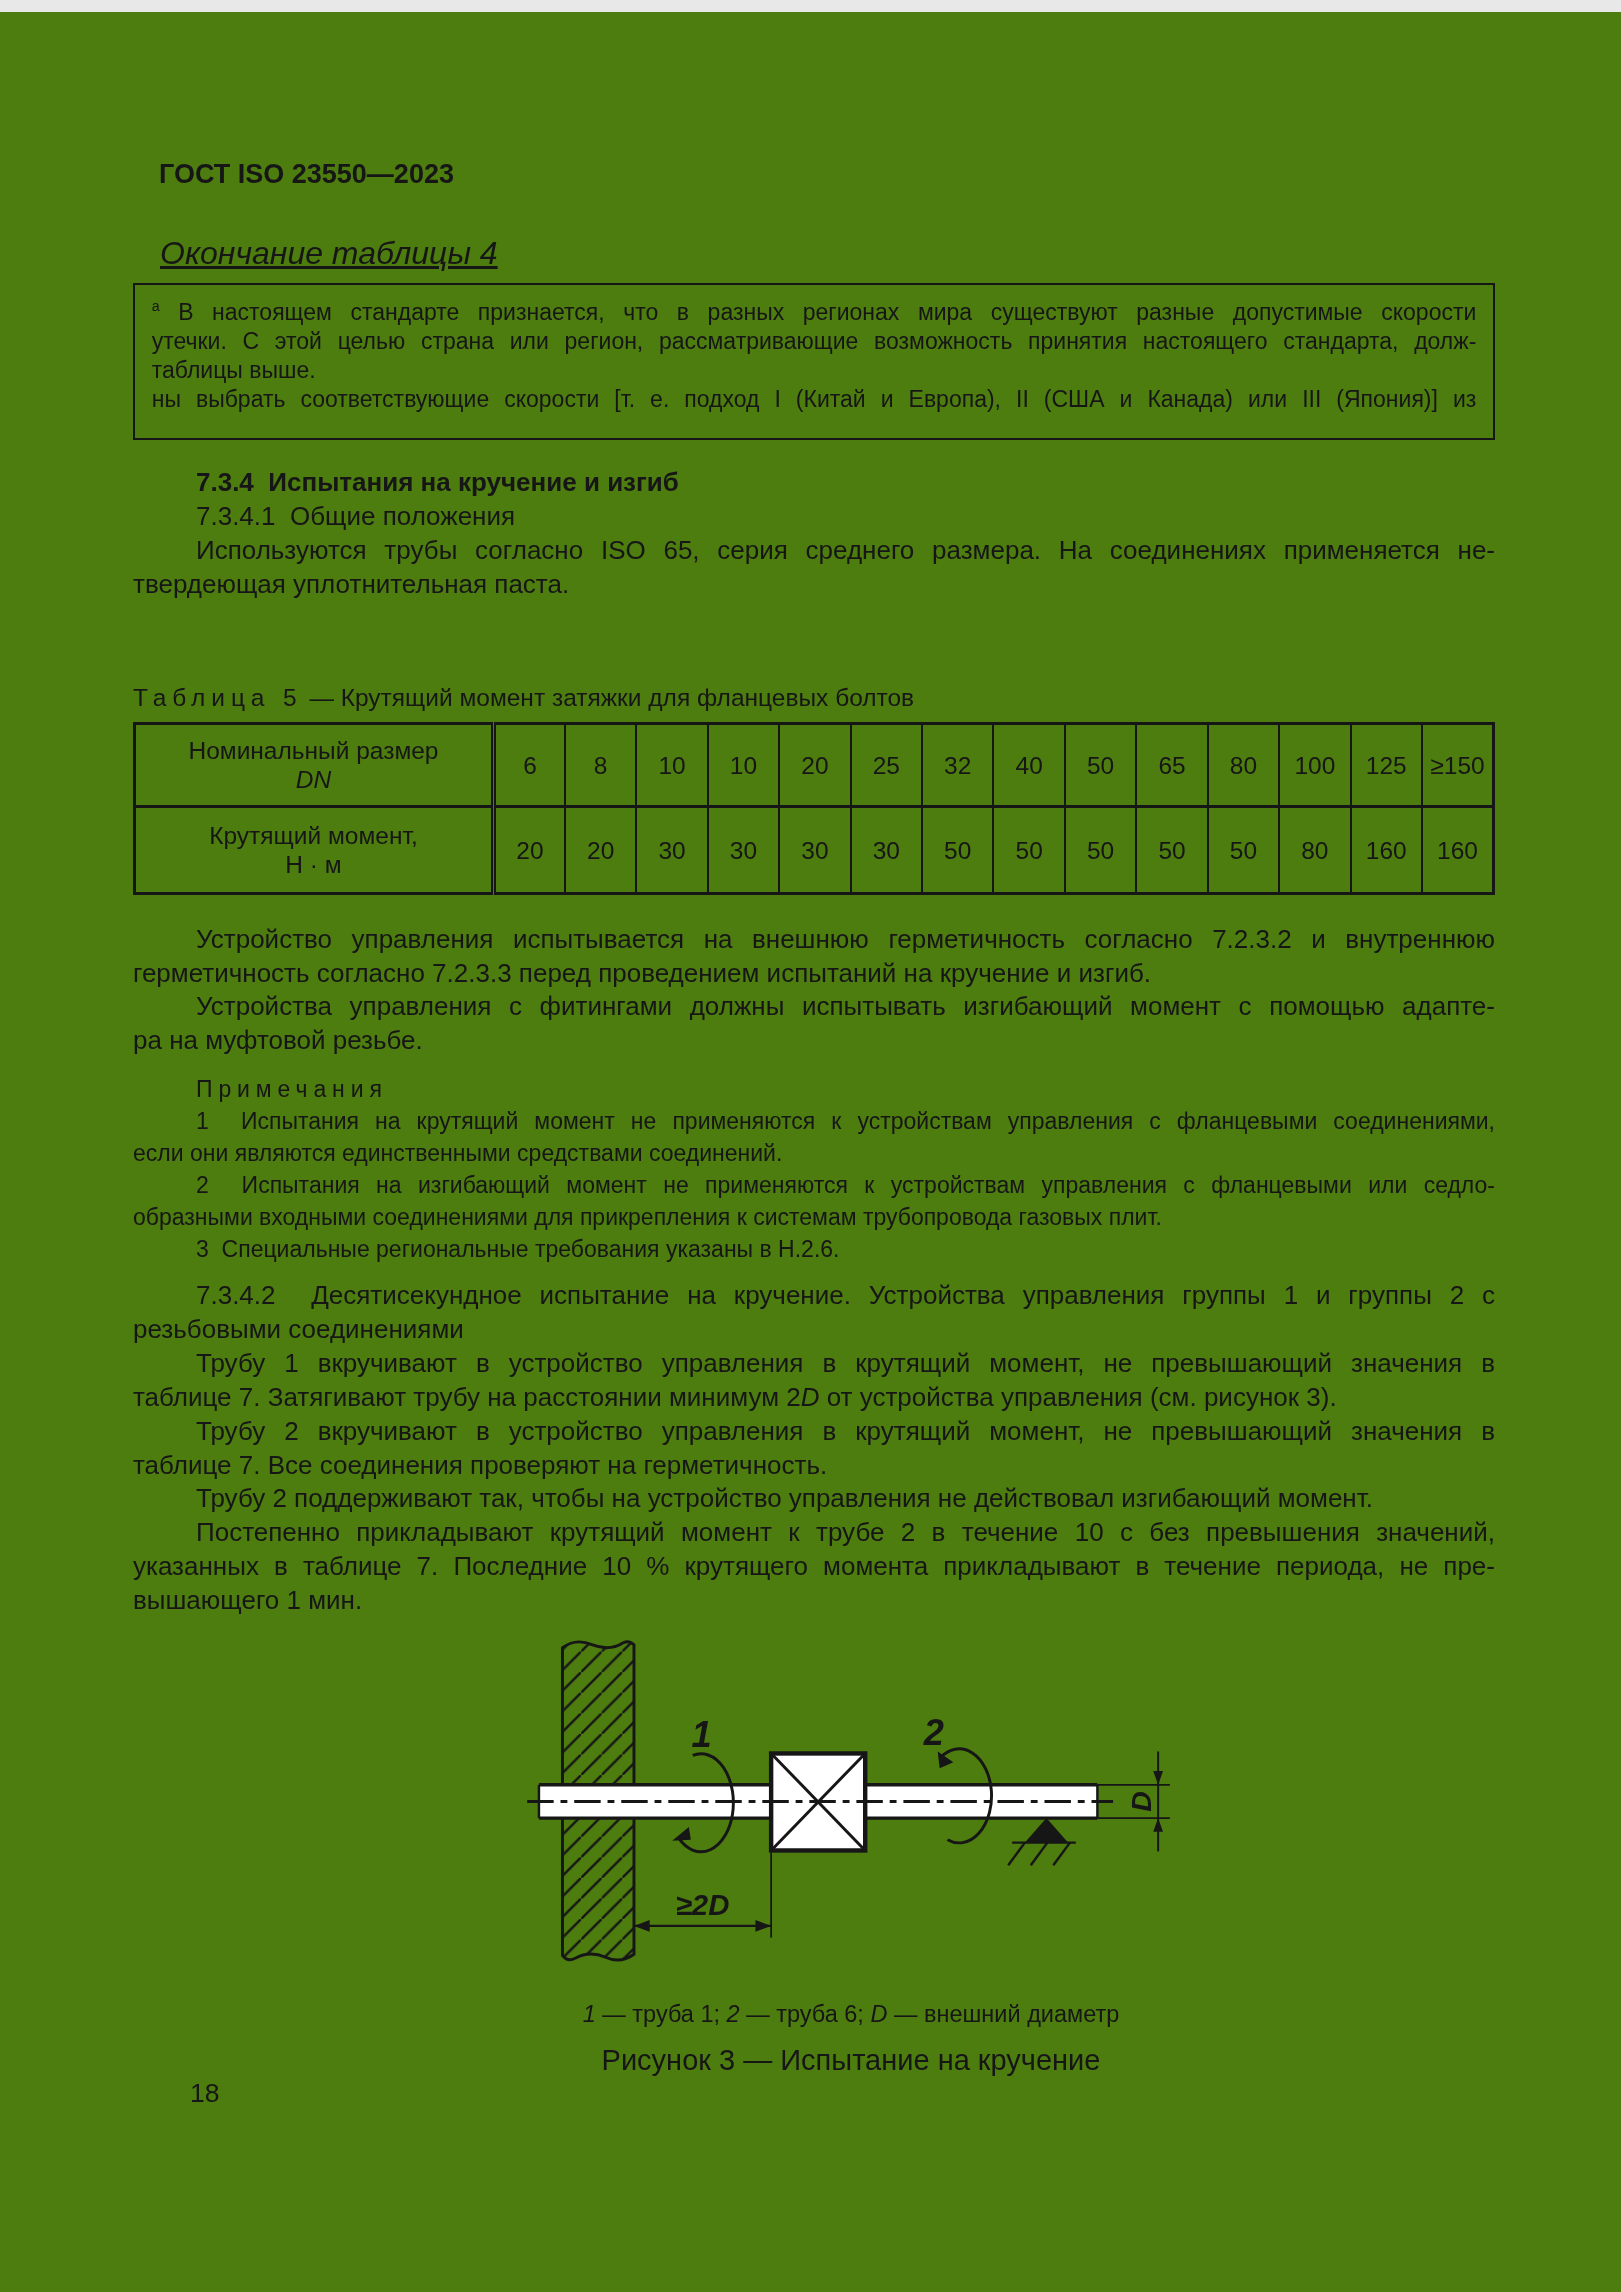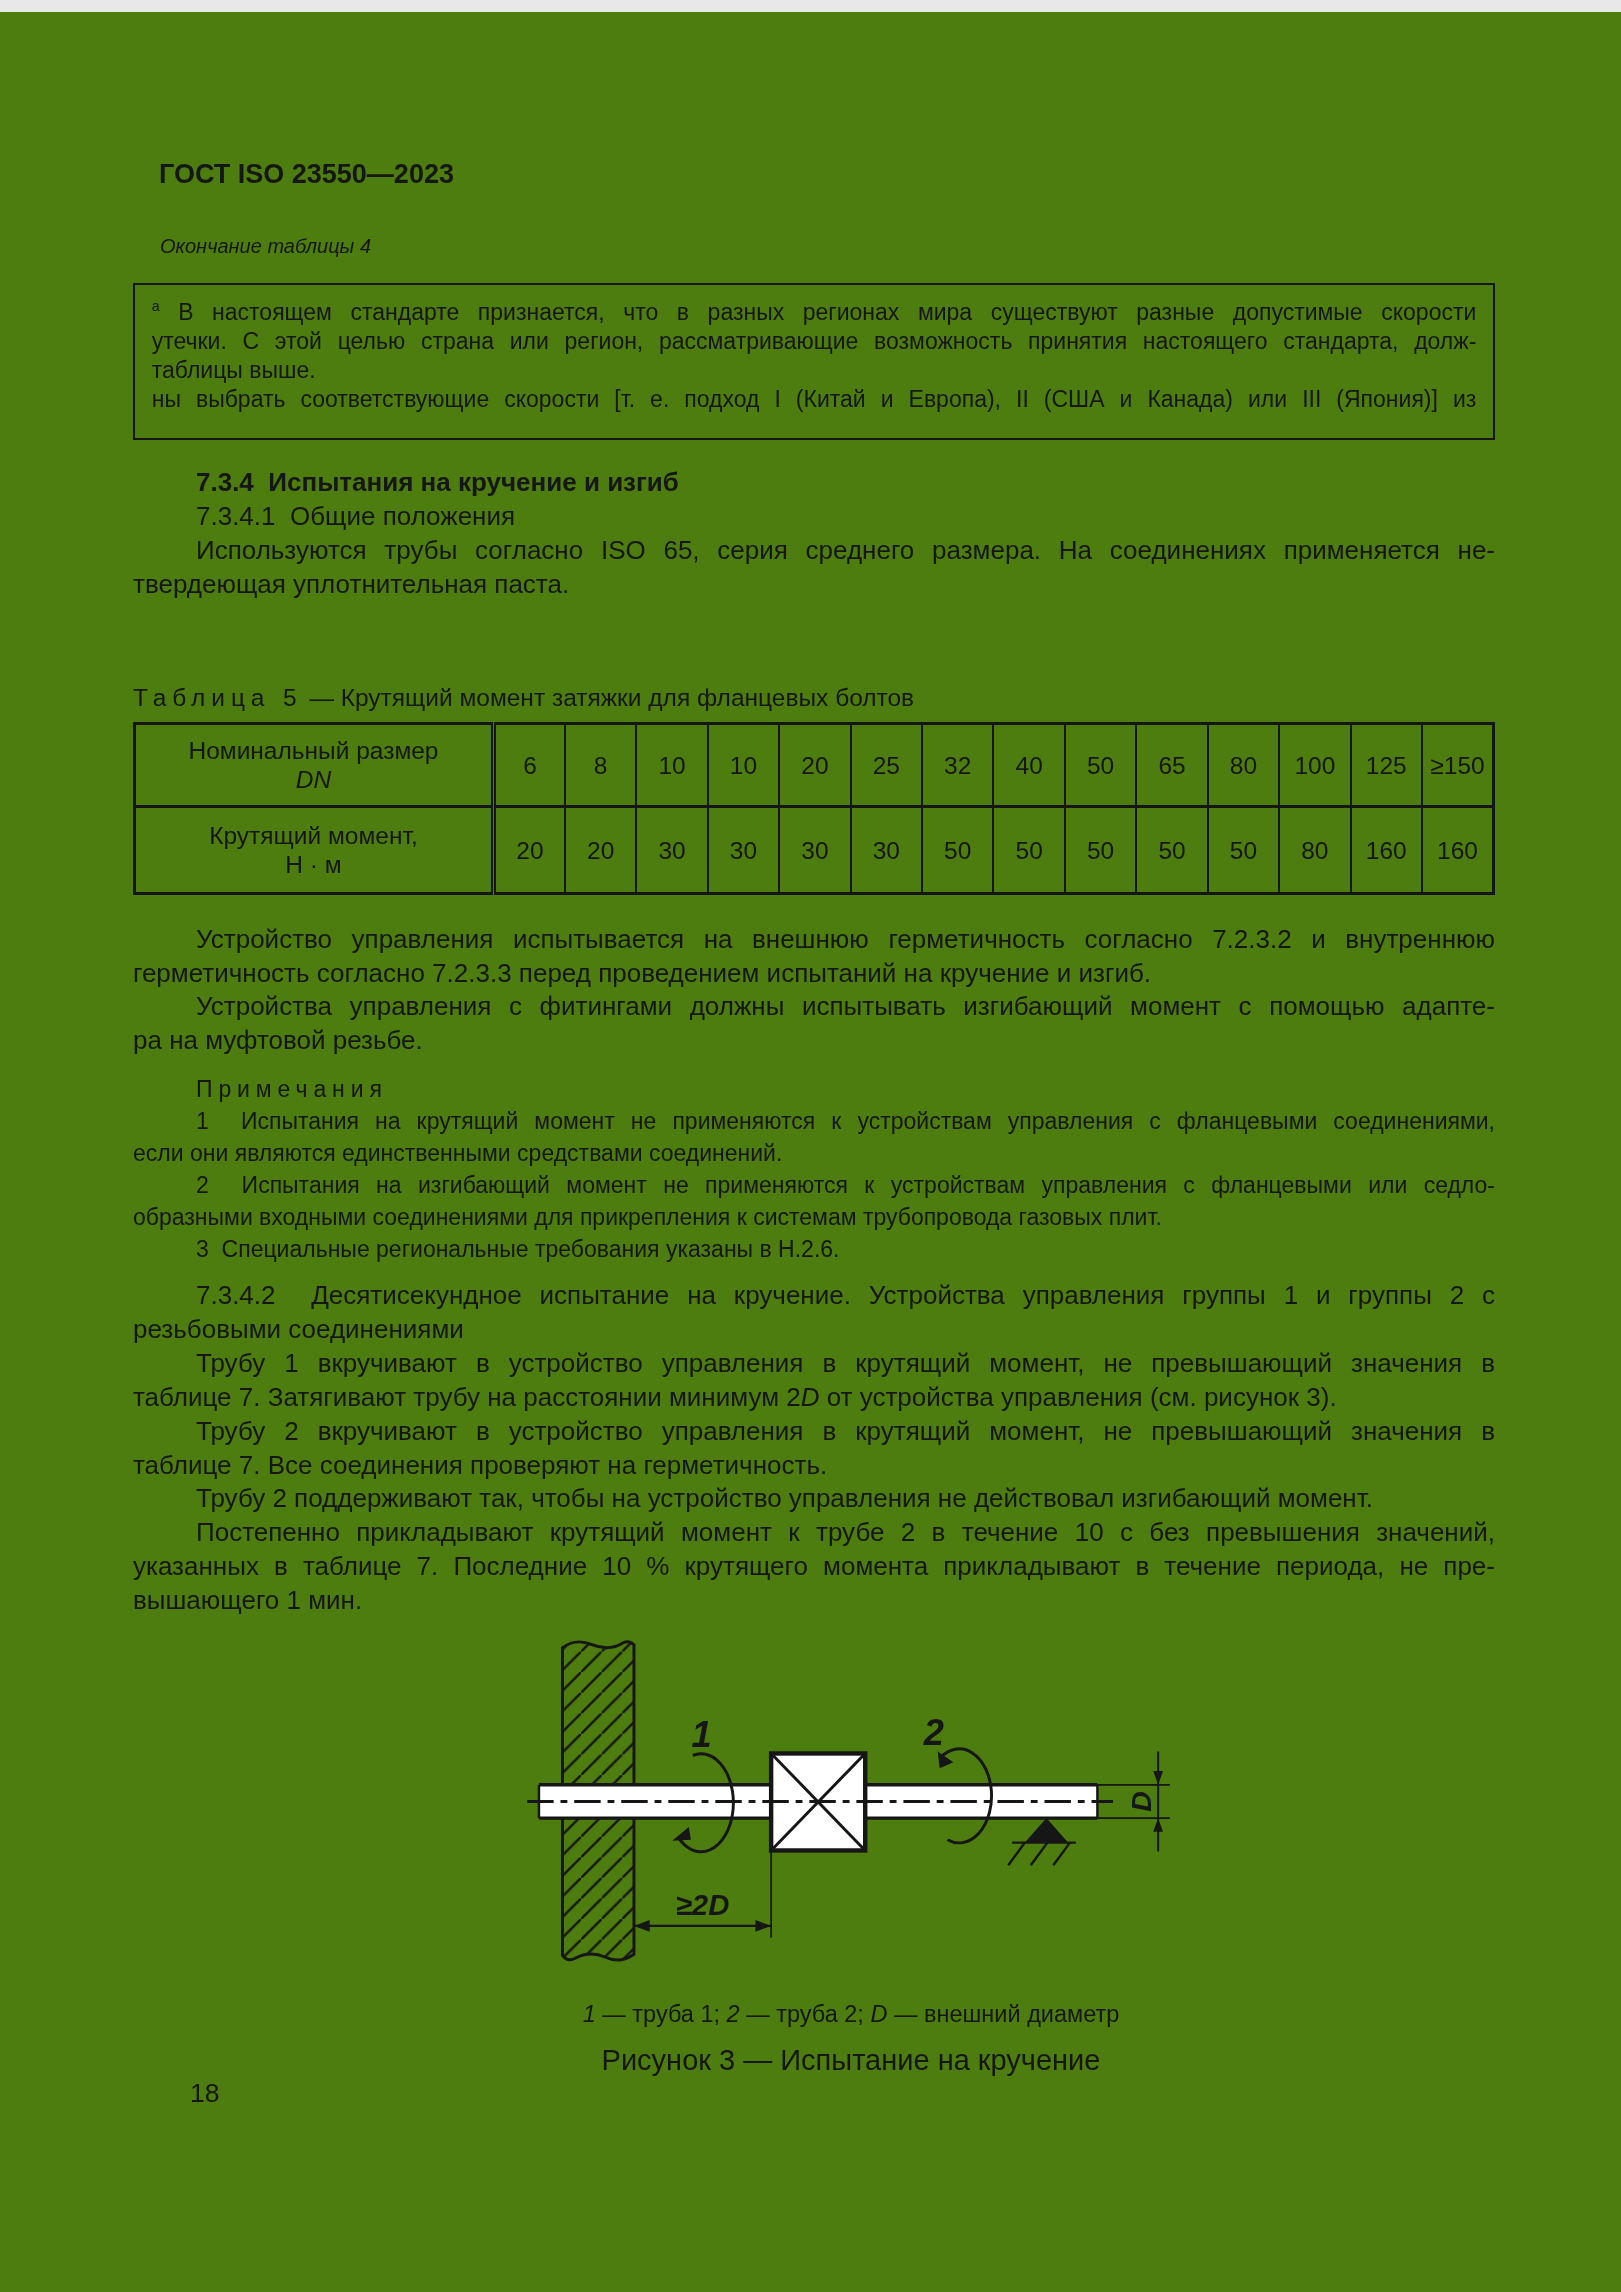--- a/index.html
+++ b/index.html
@@ -8,21 +8,21 @@
   .abs{position:absolute;}
   .p{position:absolute;left:133px;width:1362px;font-size:26px;line-height:34px;}
   .ln{text-align:left;}
   .ln.jl{text-align:justify;text-align-last:justify;}
   .ln.fi{text-indent:63px;}
   .it{font-style:italic;}
   .b{font-weight:bold;}
   .sup{vertical-align:super;font-size:0.62em;line-height:0;}
   .small{font-size:23px;line-height:32px;}
   .hdr{font-size:27px;font-weight:bold;}
-  .contcap{font-size:20px;font-style:italic;}
+  .contcap{font-size:32px;font-style:italic;text-decoration:underline;}
   .fnbox{border:2.9px solid #161616;box-sizing:border-box;padding:12.7px 16.7px 7.8px 16.7px;
          font-size:23px;line-height:29px;}
   .lsp{letter-spacing:5.9px;}
   .tcap{font-size:24.5px;}
   .tbl{border-collapse:collapse;width:1362px;table-layout:fixed;border:3.4px solid #161616;}
   .tbl td{border:2px solid #161616;text-align:center;vertical-align:middle;
           font-size:24.5px;line-height:29px;padding:0 2px;}
   .tbl tr:first-child td{border-bottom:3.4px solid #161616;height:80px;}
   .tbl tr:last-child td{height:84px;}
   .tbl td:nth-child(2){border-left:5.9px double #161616;}
@@ -223,21 +223,21 @@
     <g>
       <line x1="257" y1="226" x2="257" y2="313" stroke="#161616" stroke-width="1.8"></line>
       <line x1="117" y1="301" x2="257" y2="301" stroke="#161616" stroke-width="2.5"></line>
       <polygon points="117,301 133,295 133,307" fill="#161616"></polygon>
       <polygon points="257,301 241,295 241,307" fill="#161616"></polygon>
       <text x="187" y="290" font-size="30" font-style="italic" font-weight="bold" text-anchor="middle">≥2D</text>
     </g>
   </svg>
 
   <div class="abs ctr legend" style="left:459px;top:1988px;width:784px;">
-      <div class="ln"><span class="it">1</span><span> — труба 1; </span><span class="it">2</span><span> — труба 2; </span><span class="it">D</span><span> — внешний диаметр</span></div>
+      <div class="ln"><span class="it">1</span><span> — труба 1; </span><span class="it">2</span><span> — труба 6; </span><span class="it">D</span><span> — внешний диаметр</span></div>
     </div>
   <div class="abs ctr figcap" style="left:459px;top:2033px;width:784px;">
     <div class="ln">Рисунок 3 — Испытание на кручение</div>
   </div>
 
   <div class="abs pagenum" style="left:190px;top:2066px;">18</div>
 </div>
 
 
 </body></html>

